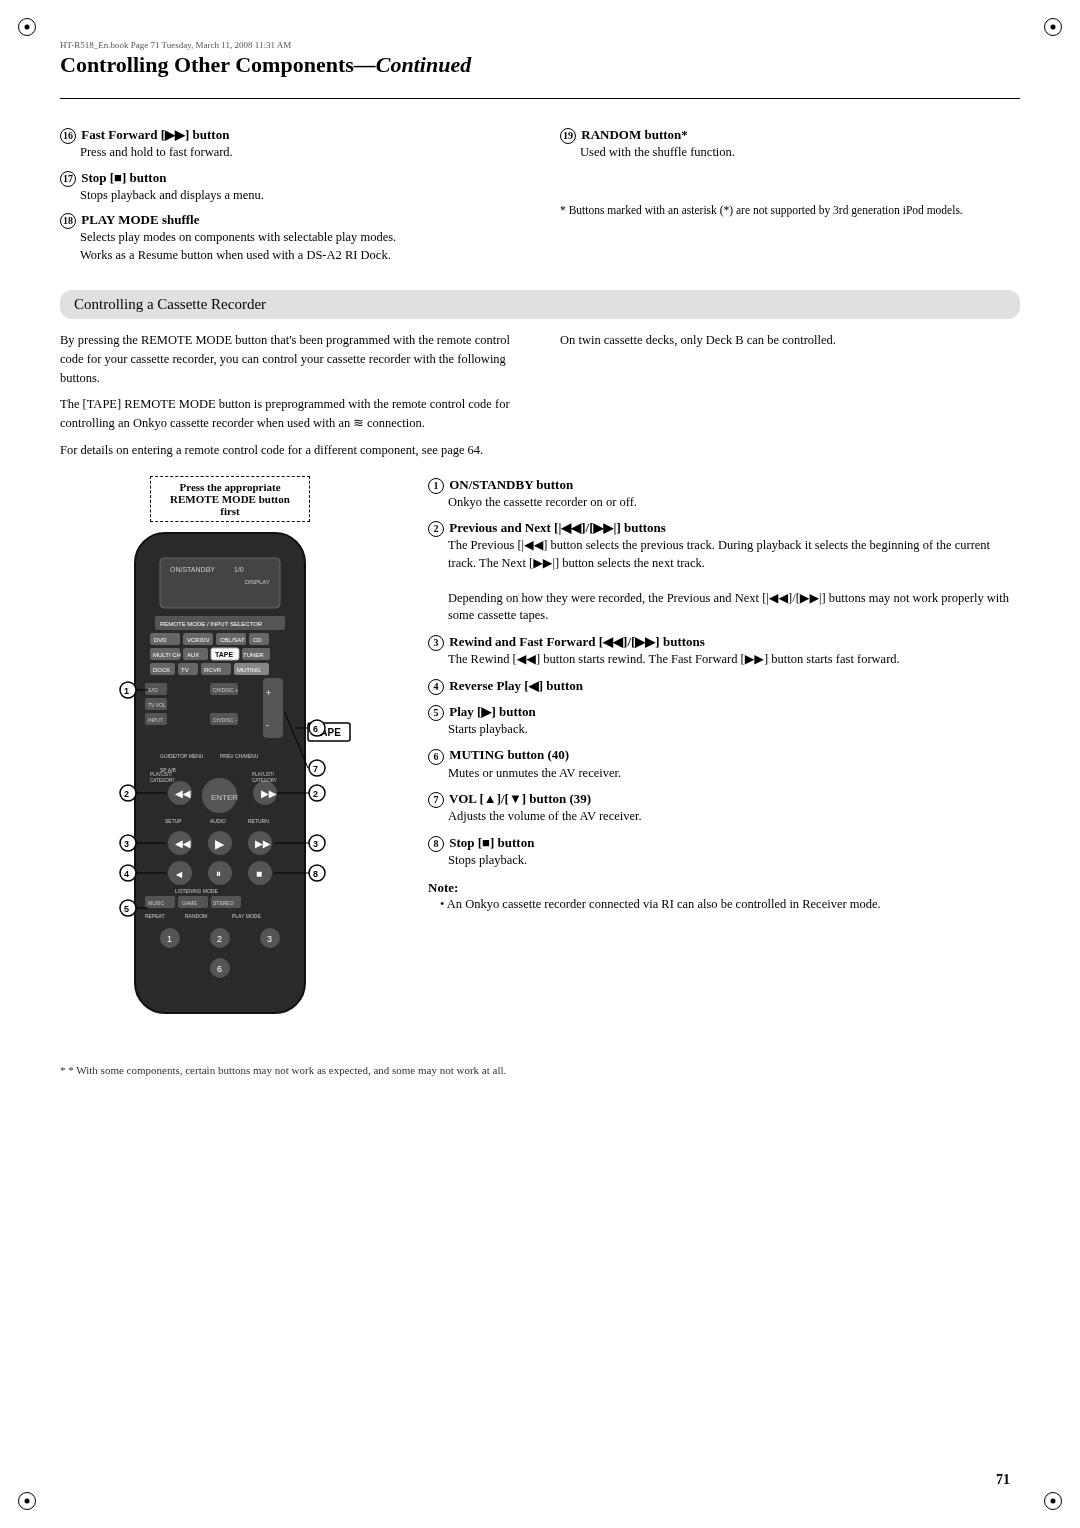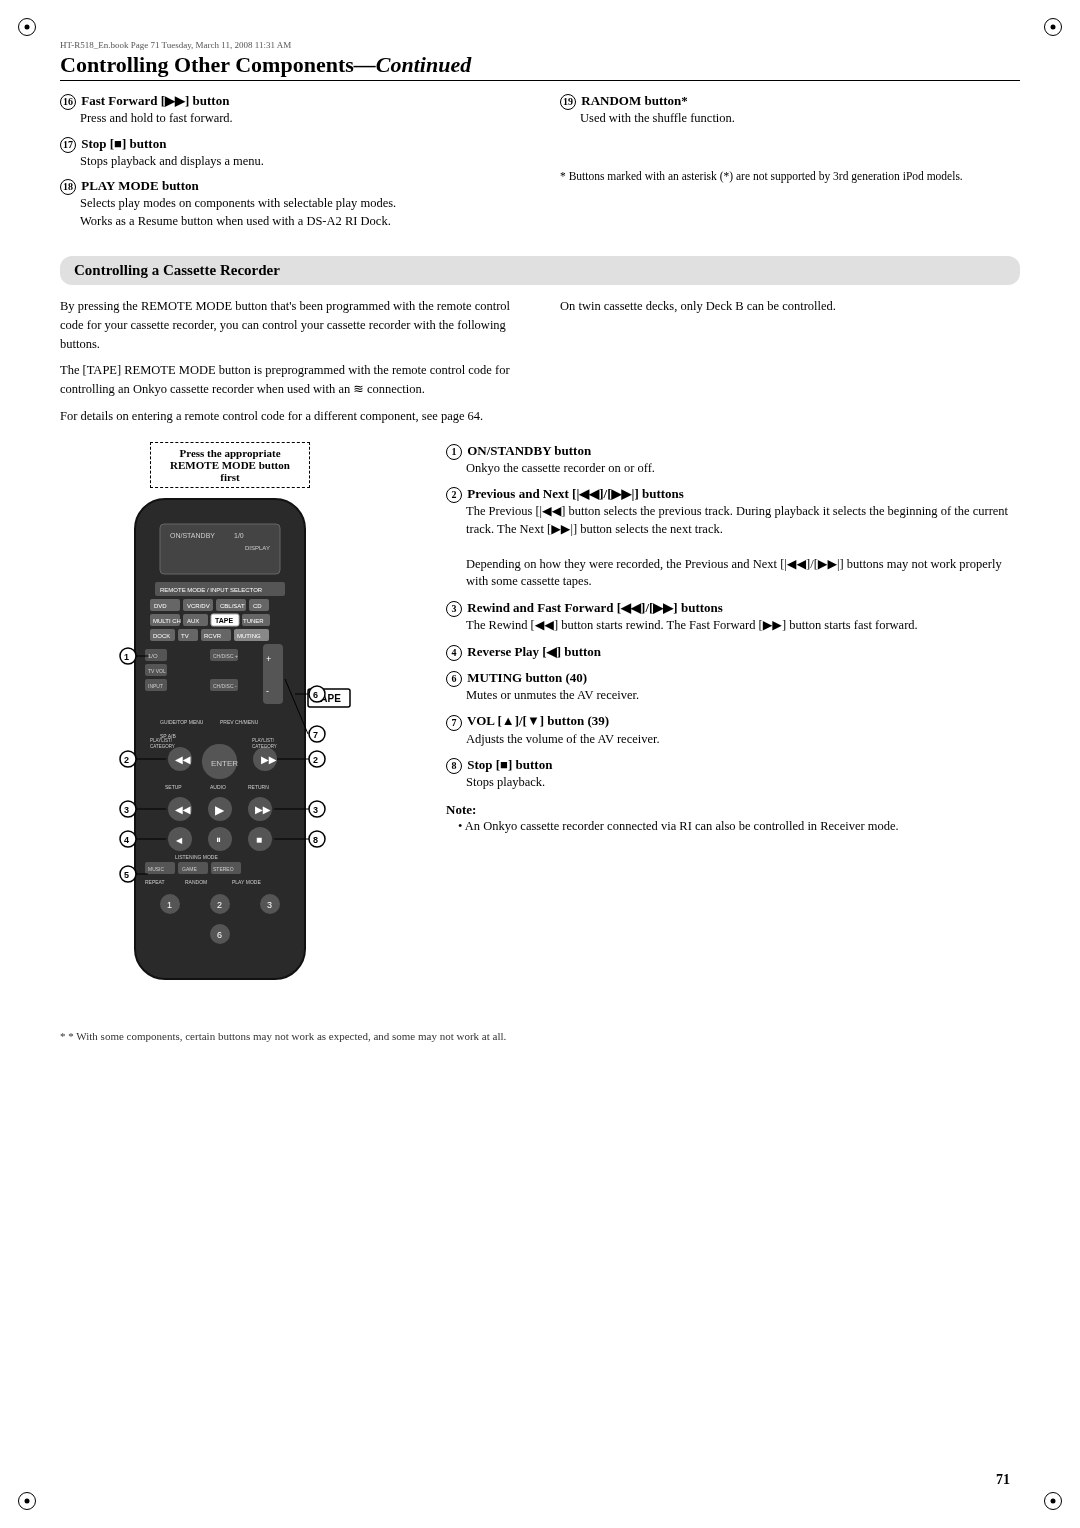--- a/index.html
+++ b/index.html
@@ -40,22 +40,22 @@
       width: 5px; height: 5px;
       background: #000;
       border-radius: 50%;
       top: 50%; left: 50%;
       transform: translate(-50%, -50%);
     }
 
     
     .page-header {
       border-bottom: 1.5px solid #000;
-      margin-bottom: 12px;
-      padding-bottom: 2px;
+      margin-bottom: 28px;
+      padding-bottom: 20px;
     }
     .page-header-meta {
       font-size: 9px;
       color: #555;
       margin-bottom: 2px;
     }
     .page-title-main {
       font-size: 22px;
       font-weight: bold;
       font-style: italic;
@@ -107,37 +107,37 @@
     .footnote {
       font-size: 11.5px;
       margin-top: 6px;
       line-height: 1.4;
     }
 
     
     .section-box {
       background: #e0e0e0;
       padding: 6px 14px;
-      font-weight: bold;
+      font-weight: normal;
       font-size: 15px;
       margin: 18px 0 12px 0;
       border-radius: 12px;
     }
 
     
     .section-text {
       font-size: 12.5px;
       line-height: 1.5;
       margin-bottom: 8px;
     }
 
     
     .main-two-col {
       display: flex;
-      gap: 46px;
+      gap: 28px;
       margin-top: 8px;
     }
     .main-left { flex: 0 0 340px; }
     .main-right { flex: 1; }
     .callout-box {
       border: 1.5px dashed #000;
       padding: 4px 8px;
       font-size: 11px;
       font-weight: bold;
       text-align: center;
@@ -228,21 +228,21 @@
         <div class="item-label">
           <span class="circle-num">17</span>
           <span>Stop [■] button</span>
         </div>
         <div class="item-body">Stops playback and displays a menu.</div>
       </div>
 
       <div class="numbered-item">
         <div class="item-label">
           <span class="circle-num">18</span>
-          <span>PLAY MODE button</span>
+          <span>PLAY MODE shuffle</span>
         </div>
         <div class="item-body">
           Selects play modes on components with selectable play modes.<br>
           Works as a Resume button when used with a DS-A2 RI Dock.
         </div>
       </div>
     </div>
     <div class="col-right">
 
       <div class="numbered-item">
@@ -481,20 +481,27 @@
           <div class="item-body">The Rewind [◀◀] button starts rewind. The Fast Forward [▶▶] button starts fast forward.</div>
         </div>
 
         <div class="right-item">
           <div class="item-label">
             <span class="circle-num">4</span>
             <span>Reverse Play [◀] button</span>
           </div>
         </div>
 
+        <div class="right-item">
+          <div class="item-label">
+            <span class="circle-num">5</span>
+            <span>Play [▶] button</span>
+          </div>
+          <div class="item-body">Starts playback.</div>
+        </div>
 
         <div class="right-item">
           <div class="item-label">
             <span class="circle-num">6</span>
             <span>MUTING button (40)</span>
           </div>
           <div class="item-body">Mutes or unmutes the AV receiver.</div>
         </div>
 
         <div class="right-item">

